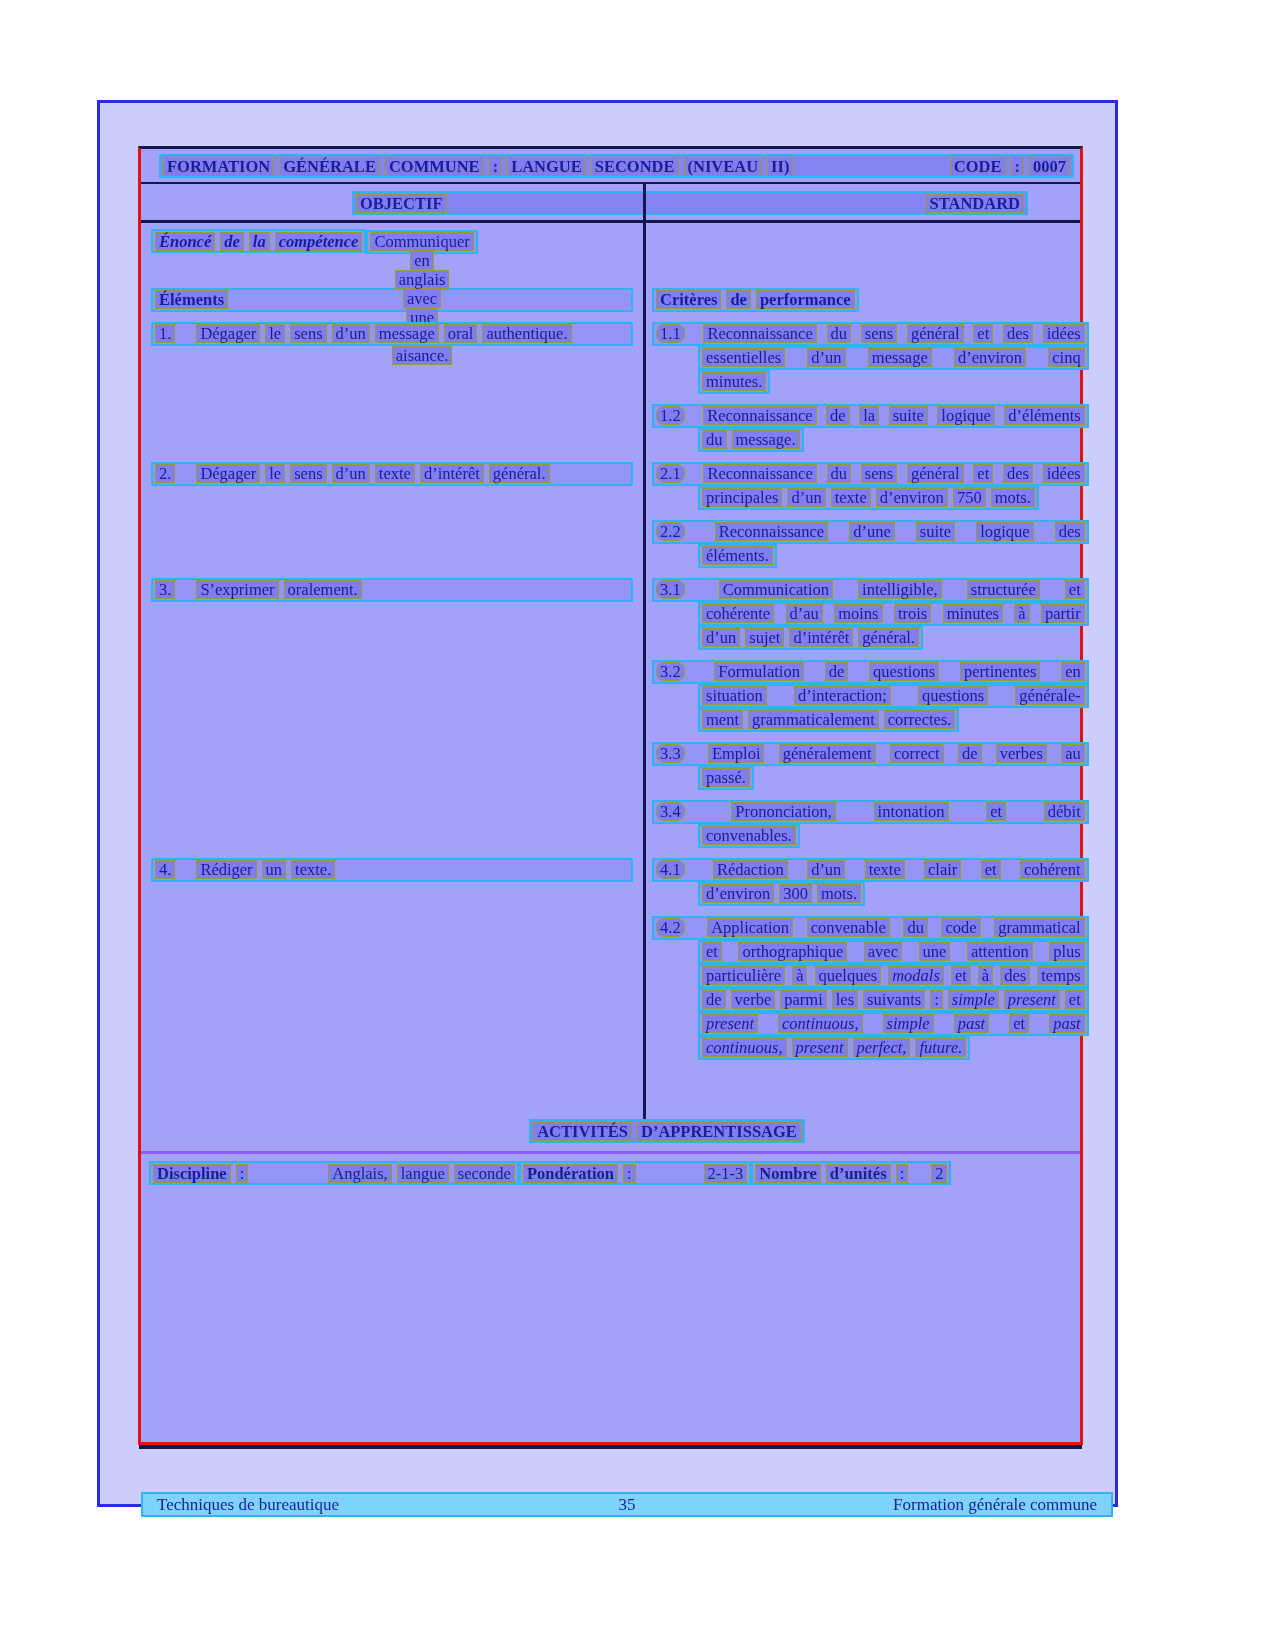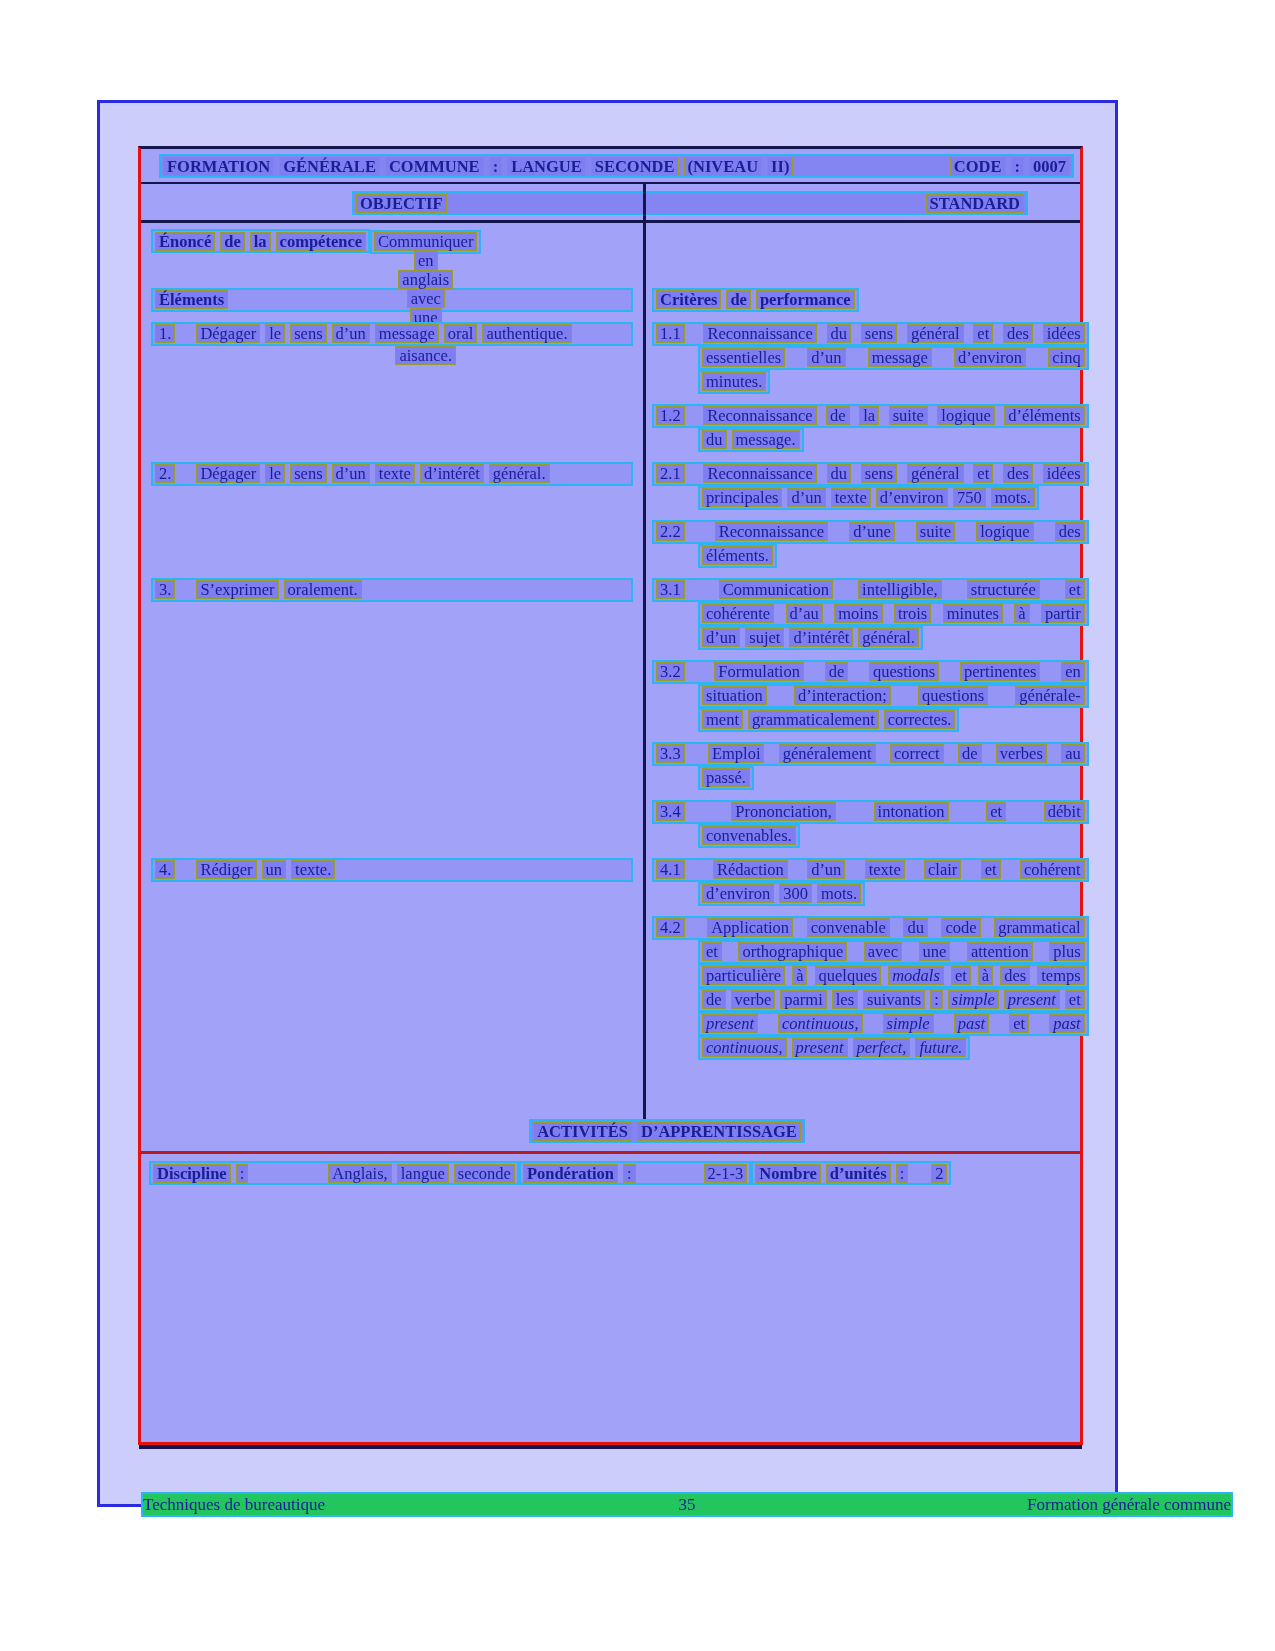--- a/index.html
+++ b/index.html
@@ -4,53 +4,53 @@
 <style>
   html,body{margin:0;padding:0;}
   body{width:1275px;height:1651px;background:#ffffff;font-family:"Liberation Serif",serif;}
   .page{position:absolute;left:97px;top:100px;width:1015px;height:1401px;border:3px solid #2b2be0;background:#cdcdfb;}
   .doc-table{position:absolute;left:38px;top:43px;width:939px;border:3px solid #e80f0f;background:#a2a2f8;box-shadow:0 5px 0 -1px #15154d;}
   .tinner{border-top:3px solid #15154d;}
   .row{position:relative;box-sizing:border-box;}
   .r-title{height:35px;border-bottom:2px solid #15154d;padding:5px 6px 0 18px;}
   .r-heads{height:39px;border-bottom:3px solid #15154d;}
   .r-content{height:896px;}
-  .r-activites{height:35px;border-top:0;border-bottom:3px solid #b91c1c;display:flex;align-items:center;justify-content:center;padding-left:33px;}
+  .r-activites{height:35px;border-top:0;border-bottom:3px solid #8b5cf6;display:flex;align-items:center;justify-content:center;padding-left:33px;}
   .r-info{height:288px;padding:7px 6px 3px 8px;}
   .divider{position:absolute;top:0;bottom:0;left:502px;width:3px;background:#15154d;}
   
   .line{display:flex;align-items:center;box-sizing:border-box;height:24px;border:2px solid #2db4f2;background:#9595f5;column-gap:5px;padding:0 2px;}
   .fit{display:inline-flex;align-self:flex-start;}
   .full{width:100%;}
   .j{width:100%;justify-content:space-between;}
   .w{display:inline-flex;align-items:center;box-sizing:border-box;height:19px;border:1px solid #9a9a2e;background:#7e7ef0;padding:0 3px;color:#1c1c96;font-size:16.5px;line-height:17px;white-space:pre;}
   .b .w{font-weight:bold;}
   .it{font-style:italic;}
   .numL{margin-right:16px;}
-  .numR{margin-right:9px;}
+  .numR{margin-right:9px;border-radius:8px;}
   .cont{margin-left:46px;}
   .cont.j,.cont.full{width:calc(100% - 46px);}
   .grp{margin-bottom:10px;}
   .grp:last-child{margin-bottom:0;}
   .cgrid{display:grid;grid-template-columns:496px 1fr;row-gap:10px;padding:6px 6px 0 6px;}
   .lcell{padding:0 10px 0 4px;}
   .rcell{padding:0 6px 0 9px;display:flex;flex-direction:column;}
-  .m-enon{margin-bottom:21px;}
+  .m-enon{margin-bottom:21px;font-style:italic;}
   .m-etext{margin-bottom:34px;flex-direction:column;}
   .push-bottom{margin-top:auto;}
   
   .strip{position:relative;display:flex;align-items:center;box-sizing:border-box;height:24px;border:2px solid #2db4f2;background:#8484f2;padding:0 2px;column-gap:5px;}
   .strip .grpw{display:flex;column-gap:5px;}
   .spread{justify-content:space-between;}
   .heads-strip{position:absolute;left:211px;top:7px;width:676px;}
   .act-strip{margin-left:80px;}
   .isp0{width:70px;} .isp1{width:58px;} .isp2{width:13px;}
   .info-line{margin-bottom:1px;}
   
-  .footer-strip{position:absolute;left:41px;top:1389px;width:1092px;height:25px;box-sizing:border-box;border:2px solid #2db4f2;background:#22c55e;display:flex;align-items:center;padding:0 0;color:#1c1c96;font-size:17px;}
+  .footer-strip{position:absolute;left:41px;top:1389px;width:972px;height:25px;box-sizing:border-box;border:2px solid #2db4f2;background:#7dd3fc;display:flex;align-items:center;padding:0 14px;color:#1c1c96;font-size:17px;}
   .footer-strip .fl{flex:1;text-align:left;}
   .footer-strip .fc{flex:0;}
   .footer-strip .fr{flex:1;text-align:right;}
 </style>
 </head>
 <body>
 
 <div class="page">
   <div class="doc-table tinner">
 

